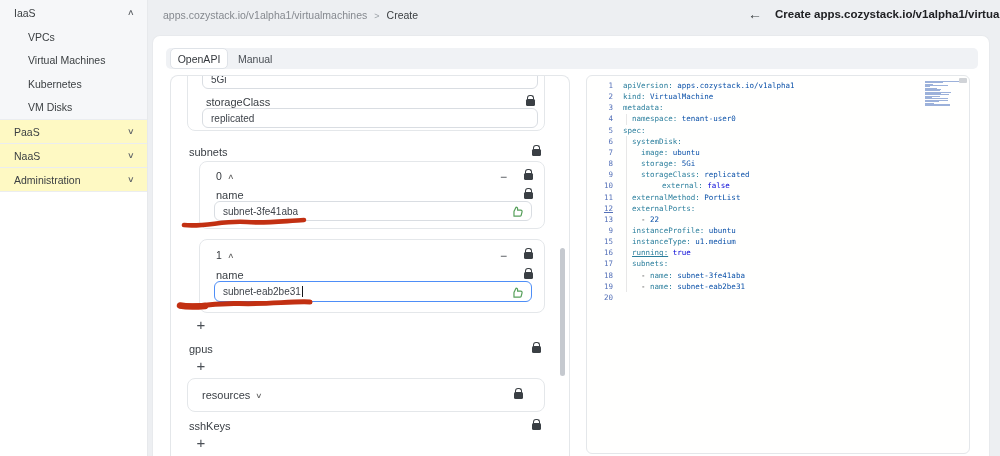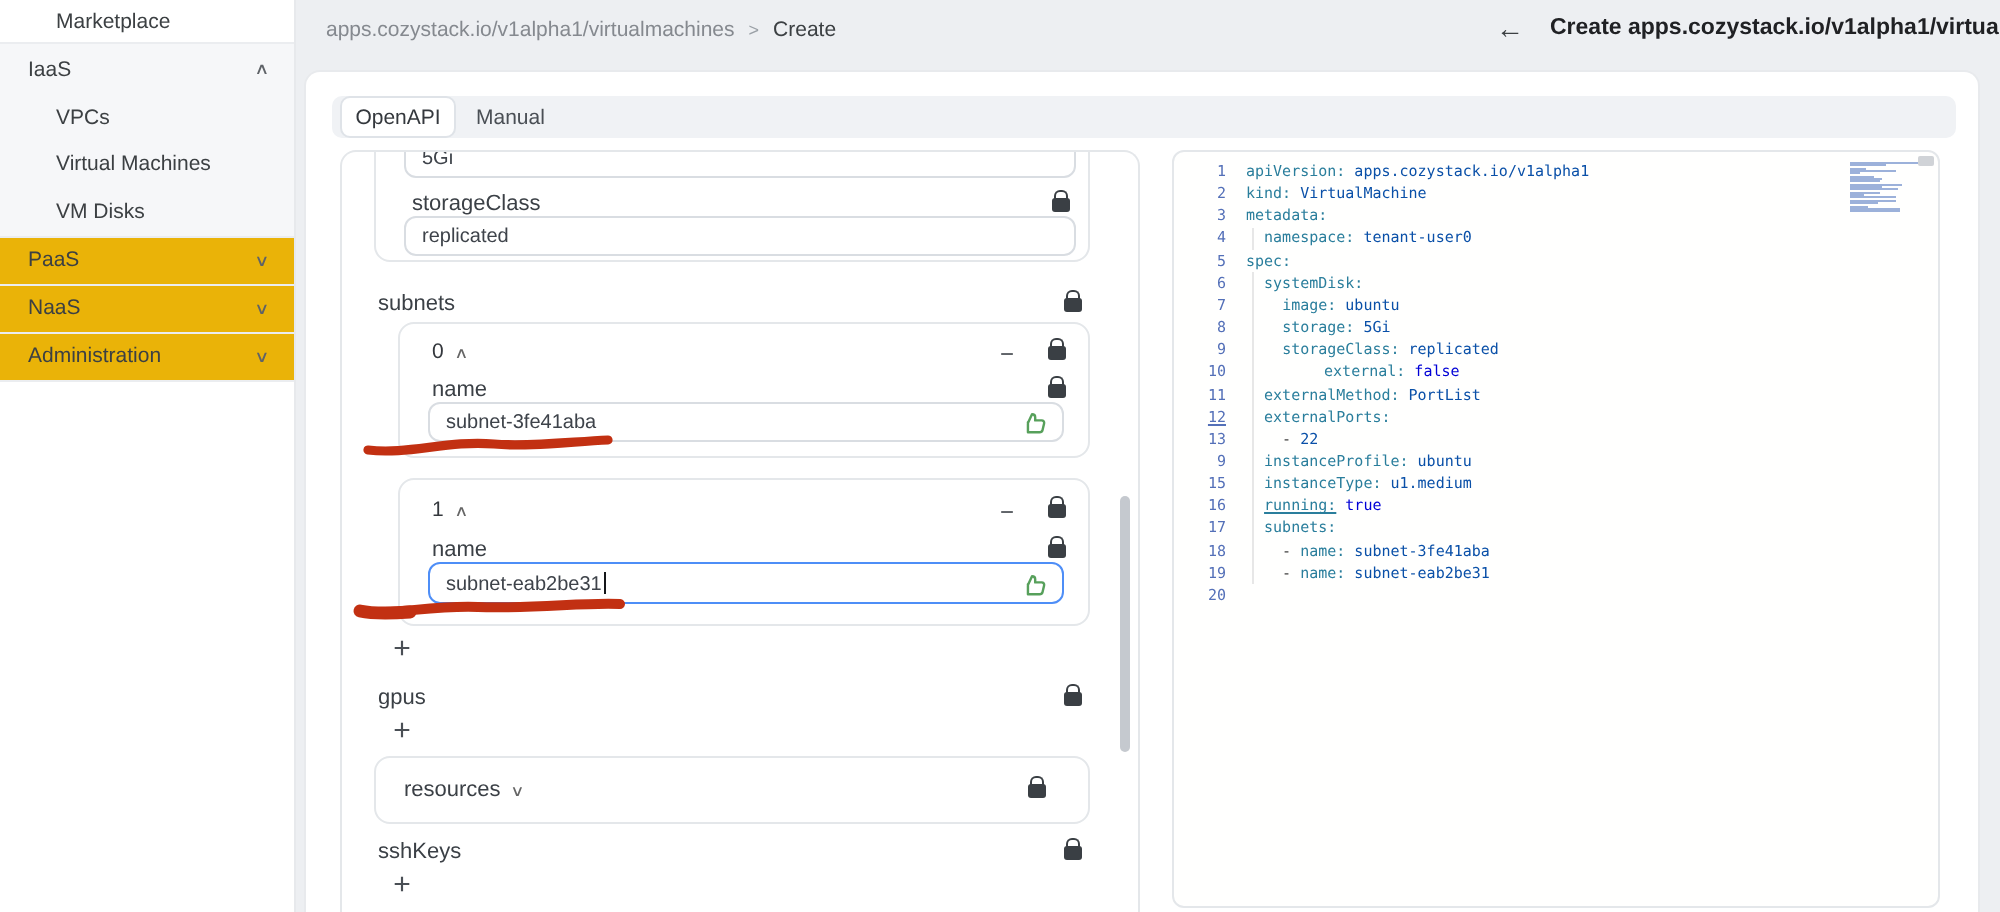--- a/index.html
+++ b/index.html
@@ -7,21 +7,21 @@
        font-family:"Liberation Sans",sans-serif;-webkit-font-smoothing:antialiased}
 
   
   #sidebar{position:absolute;left:0;top:0;width:148px;height:456px;background:#fff;
            border-right:1px solid #e7e9ec;font-size:10.5px;color:#3c4043;box-sizing:border-box}
   .side-item{display:flex;align-items:center;height:21px;padding-left:28px;background:#fff;
              border-bottom:1px solid #ebedf0;cursor:default}
   .side-group{border-bottom:1px solid #ebedf0}
   .side-group.open{background:#f6f7f9}
   .side-head{display:flex;align-items:center;justify-content:space-between;height:25px;padding:0 13px 0 14px}
-  .side-group.closed .side-head{height:23px;background:#eab308}
+  .side-group.closed .side-head{height:23px;background:#fef9c3}
   .side-group.open .side-item{border-bottom:none;background:transparent;height:23.5px}
   .chev{font-size:8px;color:#5f6368;transform:scaleX(1.3)}
 
   
   #breadcrumb{position:absolute;left:163px;top:9px;font-size:10.5px;color:#85898f;white-space:nowrap}
   #breadcrumb .sep{margin:0 7px;color:#9aa0a6;font-size:9px}
   #breadcrumb .cur{color:#3c4043}
   #titlebar{position:absolute;left:748px;top:7px;display:flex;align-items:center;gap:13px;white-space:nowrap}
   #back-arrow{font-size:14px;color:#3c4043;line-height:1;cursor:pointer}
   #page-title{font-size:11.5px;font-weight:700;color:#202124}
@@ -68,28 +68,28 @@
   #guide1{left:39px;top:37.5px;height:11px}
   #guide2{left:39px;top:60px;height:156px}
   #minimap{position:absolute;left:338px;top:5px;width:36px}
   .mb{height:1px;margin-bottom:0.35px;background:#8ba3d4;opacity:.85}
   #minimap-slider{position:absolute;left:372px;top:2px;width:8px;height:5px;background:rgba(100,110,125,.3);border-radius:1px}
 </style>
 </head>
 <body>
 
 <nav id="sidebar">
-    <div class="side-item">Marketplace</div>
     <div class="side-group open">
       <div class="side-head">
         <span>IaaS</span>
         <span class="chev">∧</span>
       </div>
       <div class="side-item">VPCs</div>
       <div class="side-item">Virtual Machines</div>
+      <div class="side-item">Kubernetes</div>
       <div class="side-item">VM Disks</div>
     </div>
     <div class="side-group closed">
       <div class="side-head">
         <span>PaaS</span>
         <span class="chev">∨</span>
       </div>
     </div>
     <div class="side-group closed">
       <div class="side-head">

